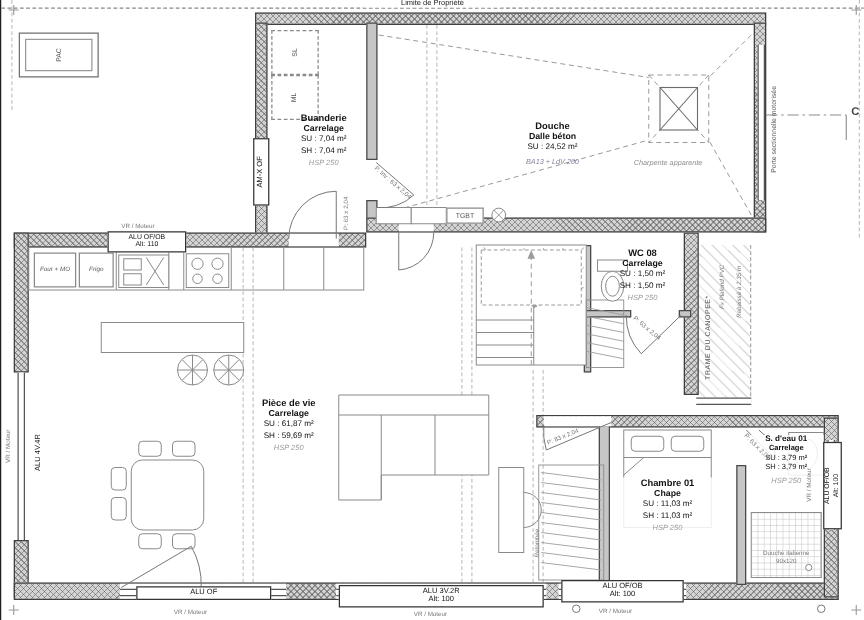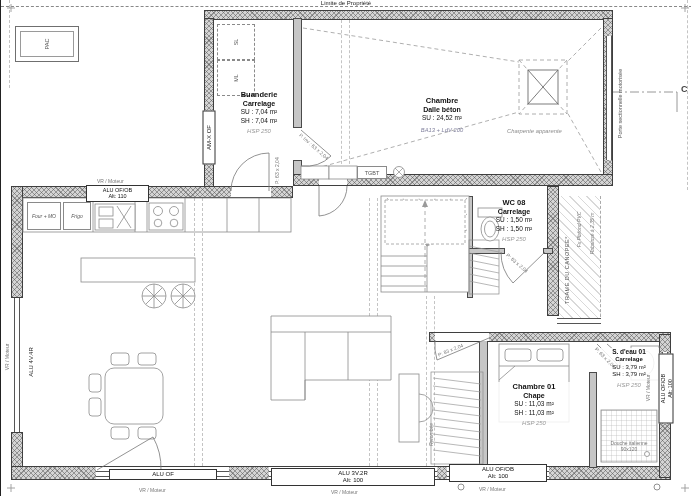--- a/index.html
+++ b/index.html
@@ -299,35 +299,42 @@
 
   <div class="room" style="left:220px;top:90px;width:76px">
     <div class="nm">Buanderie</div>
     <div class="fin">Carrelage</div>
     <div>SU : 7,04 m²</div>
     <div>SH : 7,04 m²</div>
     <div class="hsp">HSP 250</div>
   </div>
 
   <div class="room" style="left:400px;top:96px;width:82px">
-    <div class="nm">Chambre</div>
+    <div class="nm">Douche</div>
     <div class="fin">Dalle béton</div>
     <div>SU : 24,52 m²</div>
     <div class="note" style="position:static;margin-top:4px">BA13 + LdV 200</div>
   </div>
   <div class="note" style="left:506px;top:128px;color:#8d8d8d">Charpente apparente</div>
 
   <div class="room" style="left:478px;top:198px;width:70px">
     <div class="nm">WC 08</div>
     <div class="fin">Carrelage</div>
     <div>SU : 1,50 m²</div>
     <div>SH : 1,50 m²</div>
     <div class="hsp">HSP 250</div>
   </div>
 
+  <div class="room" style="left:192px;top:318px;width:76px">
+    <div class="nm">Pièce de vie</div>
+    <div class="fin">Carrelage</div>
+    <div>SU : 61,87 m²</div>
+    <div>SH : 59,69 m²</div>
+    <div class="hsp">HSP 250</div>
+  </div>
 
   <div class="room" style="left:496px;top:382px;width:74px;background:rgba(255,255,255,.85)">
     <div class="nm">Chambre 01</div>
     <div class="fin">Chape</div>
     <div>SU : 11,03 m²</div>
     <div>SH : 11,03 m²</div>
     <div class="hsp">HSP 250</div>
   </div>
 
   <div class="room" style="left:598px;top:348px;width:60px;font-size:6px;background:rgba(255,255,255,.85)">

